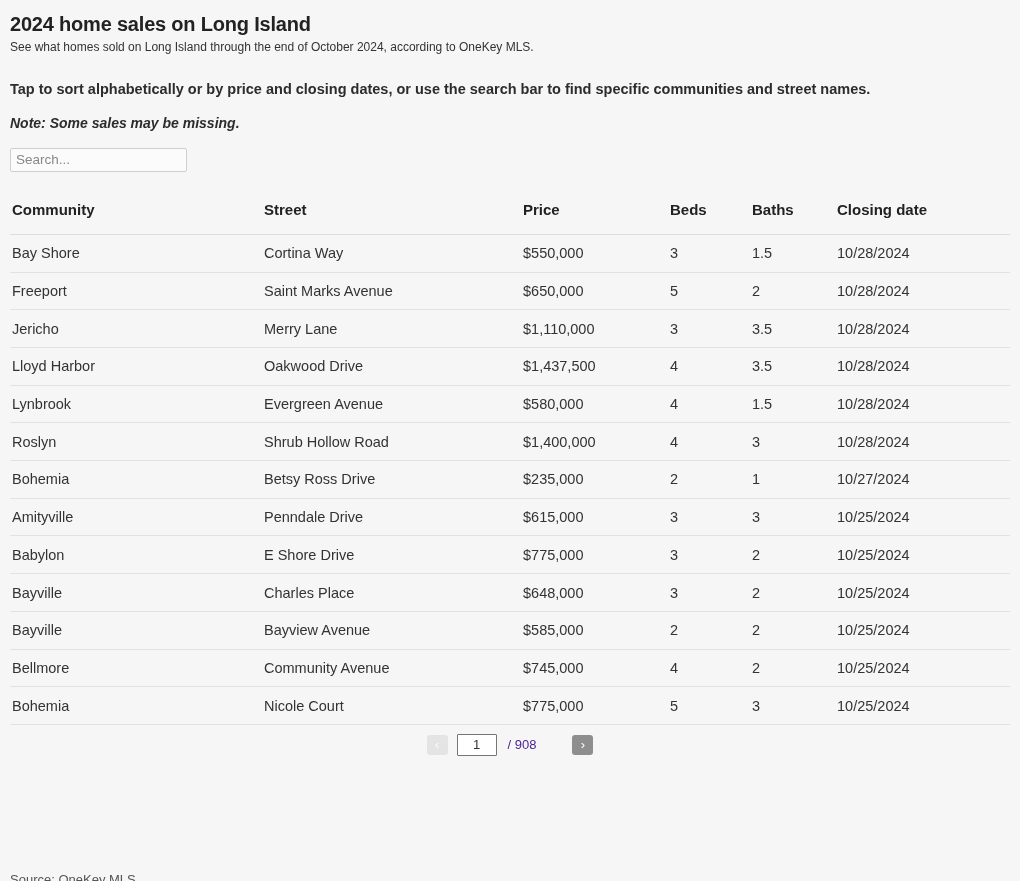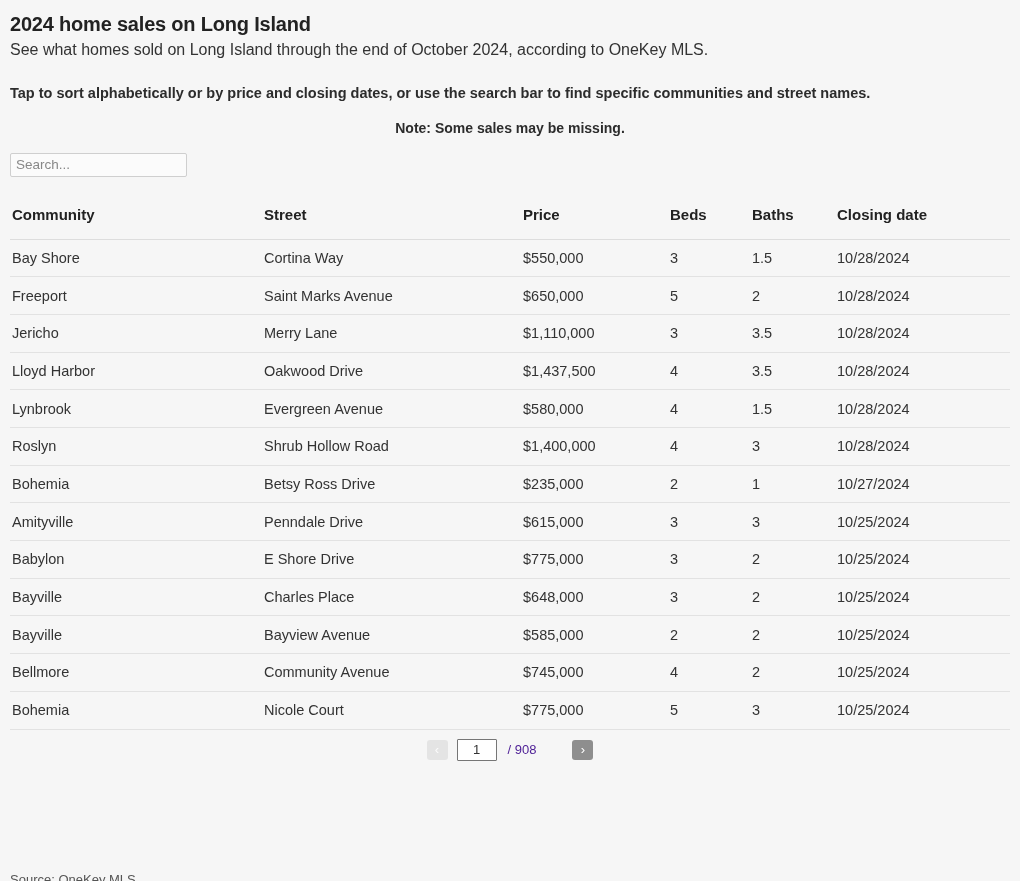--- a/index.html
+++ b/index.html
@@ -30,41 +30,41 @@
     padding-top: 13px;
     font-size: 20px;
     font-weight: bold;
     line-height: 1.1;
     color: #222222;
     letter-spacing: -0.2px;
   }
   .subtitle {
     margin: 0;
     padding-top: 6px;
-    font-size: 16px;
+    font-size: 12px;
     font-weight: normal;
     line-height: 1.15;
     color: #333333;
   }
   .instructions {
     margin: 0;
     padding-top: 26px;
     font-size: 14.5px;
     font-weight: bold;
     line-height: 1.2;
     color: #2c2c2c;
   }
   .note {
     margin: 0;
     padding-top: 17px;
     font-size: 14px;
     font-weight: bold;
+    font-style: italic;
     line-height: 1.2;
     color: #2c2c2c;
-    text-align: center;
   }
 
   
   .search-wrap {
     padding-top: 16px;
   }
   .search-input {
     width: 177px;
     height: 24px;
     box-sizing: border-box;

